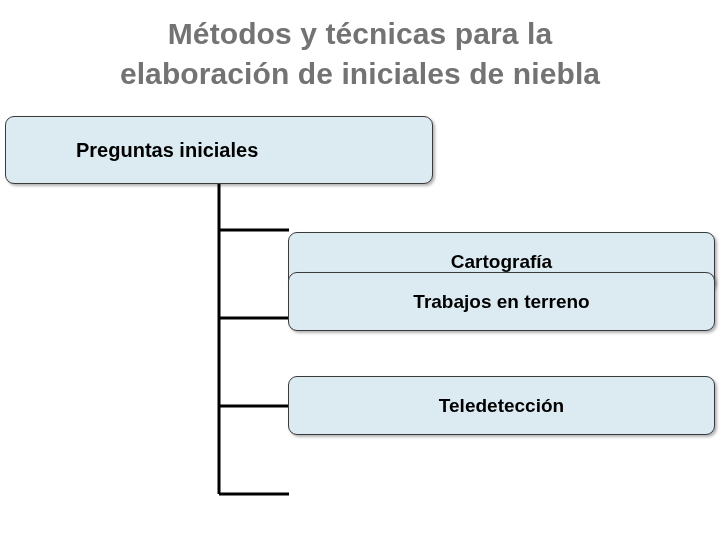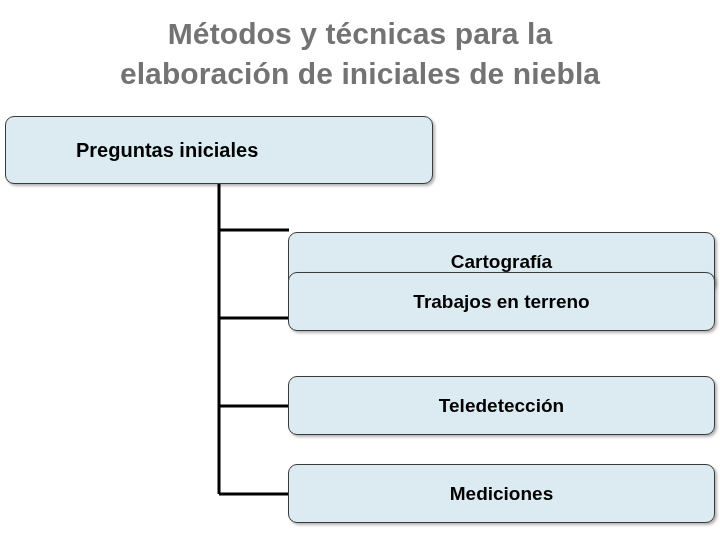--- a/index.html
+++ b/index.html
@@ -111,17 +111,14 @@
   </div>
 
   <div class="node node-child child-1">
     <span>Trabajos en terreno</span>
   </div>
 
   <div class="node node-child child-2">
     <span>Teledetección</span>
   </div>
 
-  <div class="node node-child child-3">
-    <span>Mediciones</span>
-  </div>
 
 </div>
 
 </body></html>

